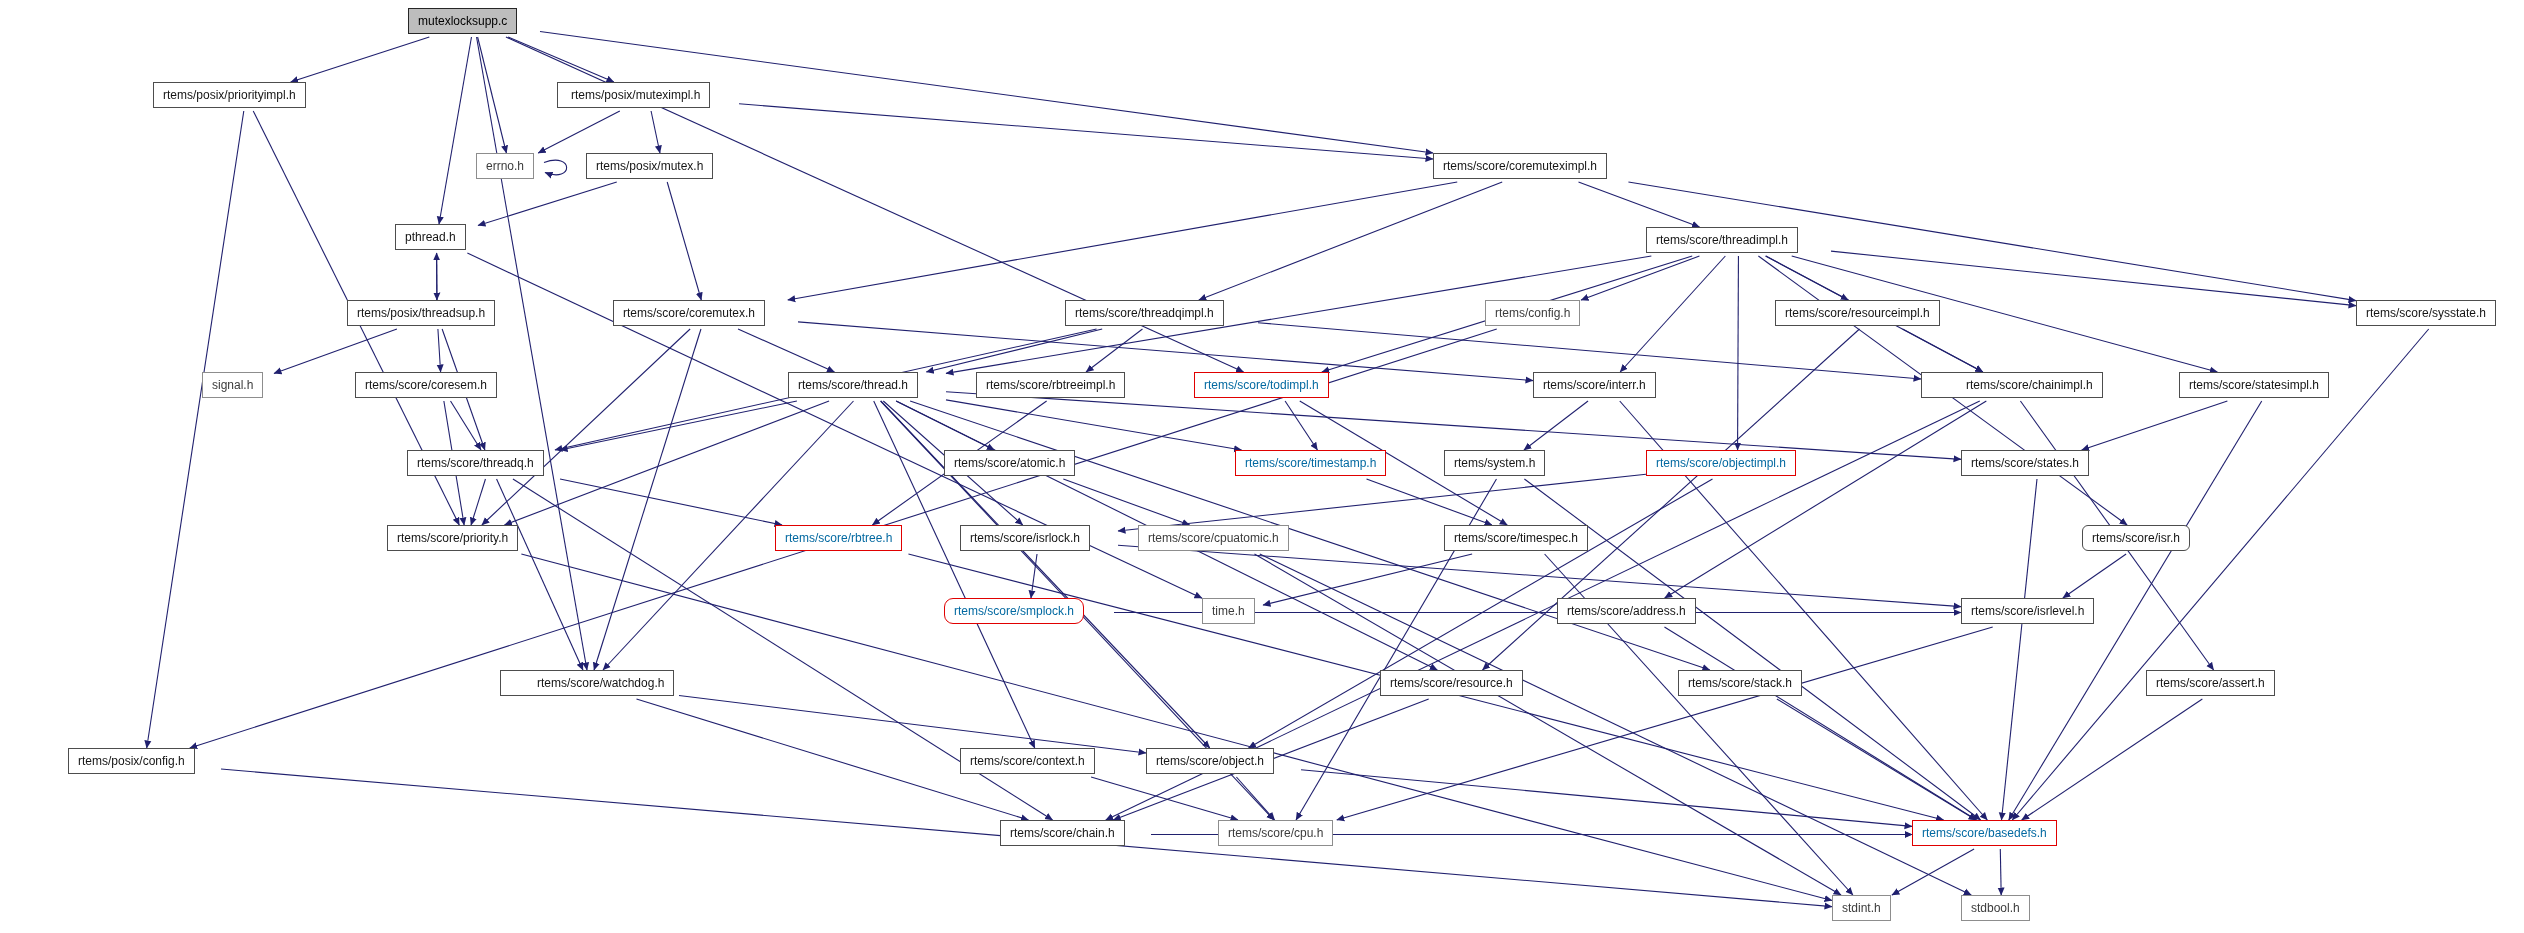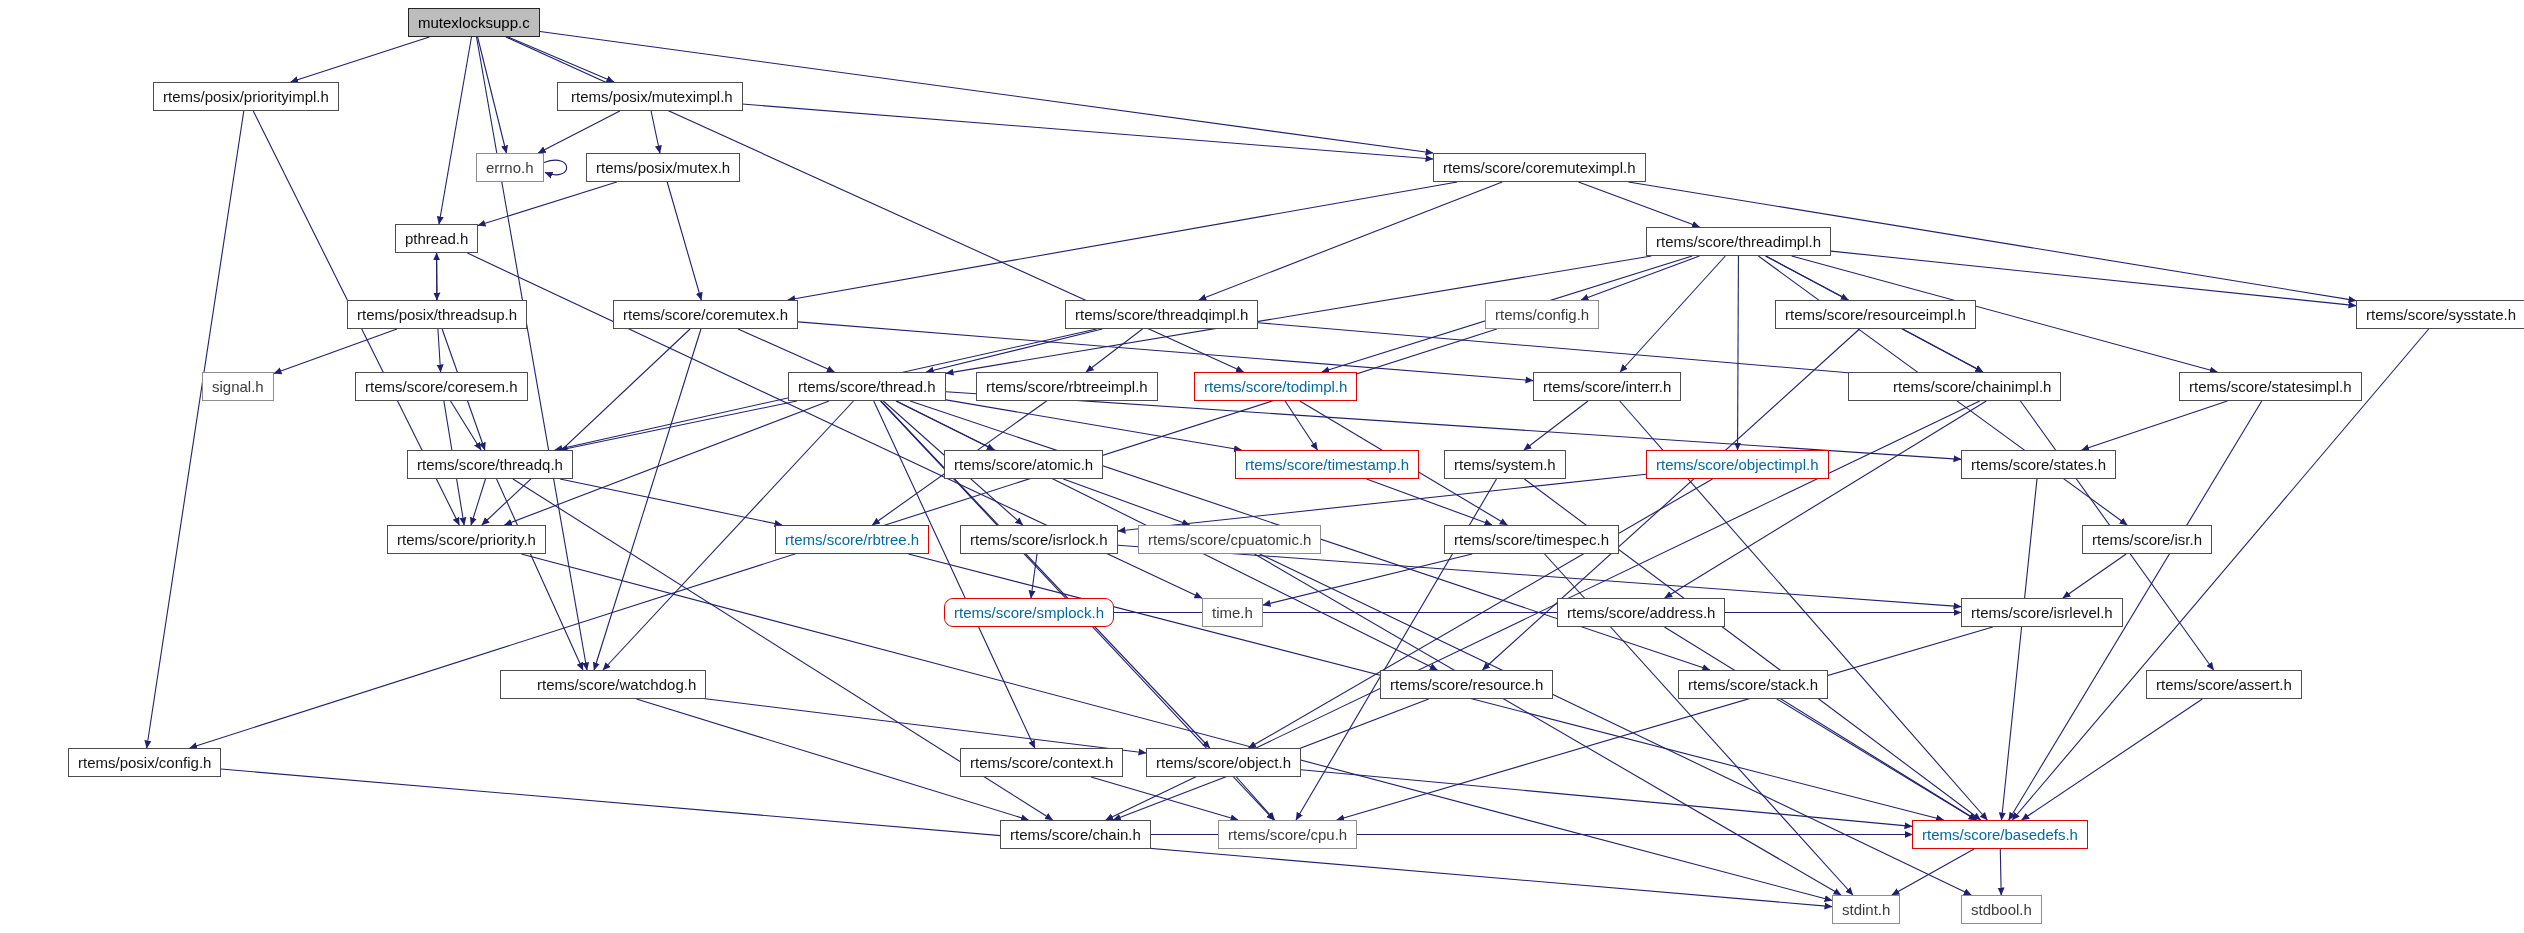--- a/index.html
+++ b/index.html
@@ -20,21 +20,21 @@
     left: 0;
     top: 0;
     z-index: 1;
   }
   .node {
     position: absolute;
     box-sizing: border-box;
     background: #ffffff;
     border: 1px solid #4d4d4d;
     color: #151515;
-    font-size: 15px;
+    font-size: 12px;
     line-height: 1;
     padding: 6px 9px;
     white-space: nowrap;
     z-index: 2;
     cursor: pointer;
   }
   .node.root {
     background: #bdbdbd;
     border-color: #262626;
     color: #000000;
@@ -181,34 +181,34 @@
     <div class="node" style="left: 1065px; top: 300px;">rtems/score/threadqimpl.h</div>
     <div class="node muted" style="left: 1485px; top: 300px;">rtems/config.h</div>
     <div class="node" style="left: 1775px; top: 300px;">rtems/score/resourceimpl.h</div>
     <div class="node" style="left: 2356px; top: 300px;">rtems/score/sysstate.h</div>
     <div class="node muted" style="left: 202px; top: 372px;">signal.h</div>
     <div class="node" style="left: 355px; top: 372px;">rtems/score/coresem.h</div>
     <div class="node" style="left: 788px; top: 372px;">rtems/score/thread.h</div>
     <div class="node" style="left: 976px; top: 372px;">rtems/score/rbtreeimpl.h</div>
     <div class="node red" style="left: 1194px; top: 372px;">rtems/score/todimpl.h</div>
     <div class="node" style="left: 1533px; top: 372px;">rtems/score/interr.h</div>
-    <div class="node" style="left: 1848px; top: 372px; padding-left: 44px;">rtems/score/chainimpl.h</div>
+    <div class="node" style="left: 1921px; top: 372px; padding-left: 44px;">rtems/score/chainimpl.h</div>
     <div class="node" style="left: 2179px; top: 372px;">rtems/score/statesimpl.h</div>
     <div class="node" style="left: 407px; top: 450px;">rtems/score/threadq.h</div>
     <div class="node" style="left: 944px; top: 450px;">rtems/score/atomic.h</div>
     <div class="node red" style="left: 1235px; top: 450px;">rtems/score/timestamp.h</div>
     <div class="node" style="left: 1444px; top: 450px;">rtems/system.h</div>
     <div class="node red" style="left: 1646px; top: 450px;">rtems/score/objectimpl.h</div>
     <div class="node" style="left: 1961px; top: 450px;">rtems/score/states.h</div>
     <div class="node" style="left: 387px; top: 525px;">rtems/score/priority.h</div>
     <div class="node red" style="left: 775px; top: 525px;">rtems/score/rbtree.h</div>
     <div class="node" style="left: 960px; top: 525px;">rtems/score/isrlock.h</div>
     <div class="node muted" style="left: 1138px; top: 525px;">rtems/score/cpuatomic.h</div>
     <div class="node" style="left: 1444px; top: 525px;">rtems/score/timespec.h</div>
-    <div class="node" style="left: 2082px; top: 525px;">rtems/score/isr.h</div>
+    <div class="node" style="left: 2082px; top: 525px; border-radius: 6px;">rtems/score/isr.h</div>
     <div class="node red" style="left: 944px; top: 598px; border-radius: 9px;">rtems/score/smplock.h</div>
     <div class="node muted" style="left: 1202px; top: 598px;">time.h</div>
     <div class="node" style="left: 1557px; top: 598px;">rtems/score/address.h</div>
     <div class="node" style="left: 1961px; top: 598px;">rtems/score/isrlevel.h</div>
     <div class="node" style="left: 500px; top: 670px; padding-left: 36px;">rtems/score/watchdog.h</div>
     <div class="node" style="left: 1380px; top: 670px;">rtems/score/resource.h</div>
     <div class="node" style="left: 1678px; top: 670px;">rtems/score/stack.h</div>
     <div class="node" style="left: 2146px; top: 670px;">rtems/score/assert.h</div>
     <div class="node" style="left: 68px; top: 748px;">rtems/posix/config.h</div>
     <div class="node" style="left: 960px; top: 748px;">rtems/score/context.h</div>

